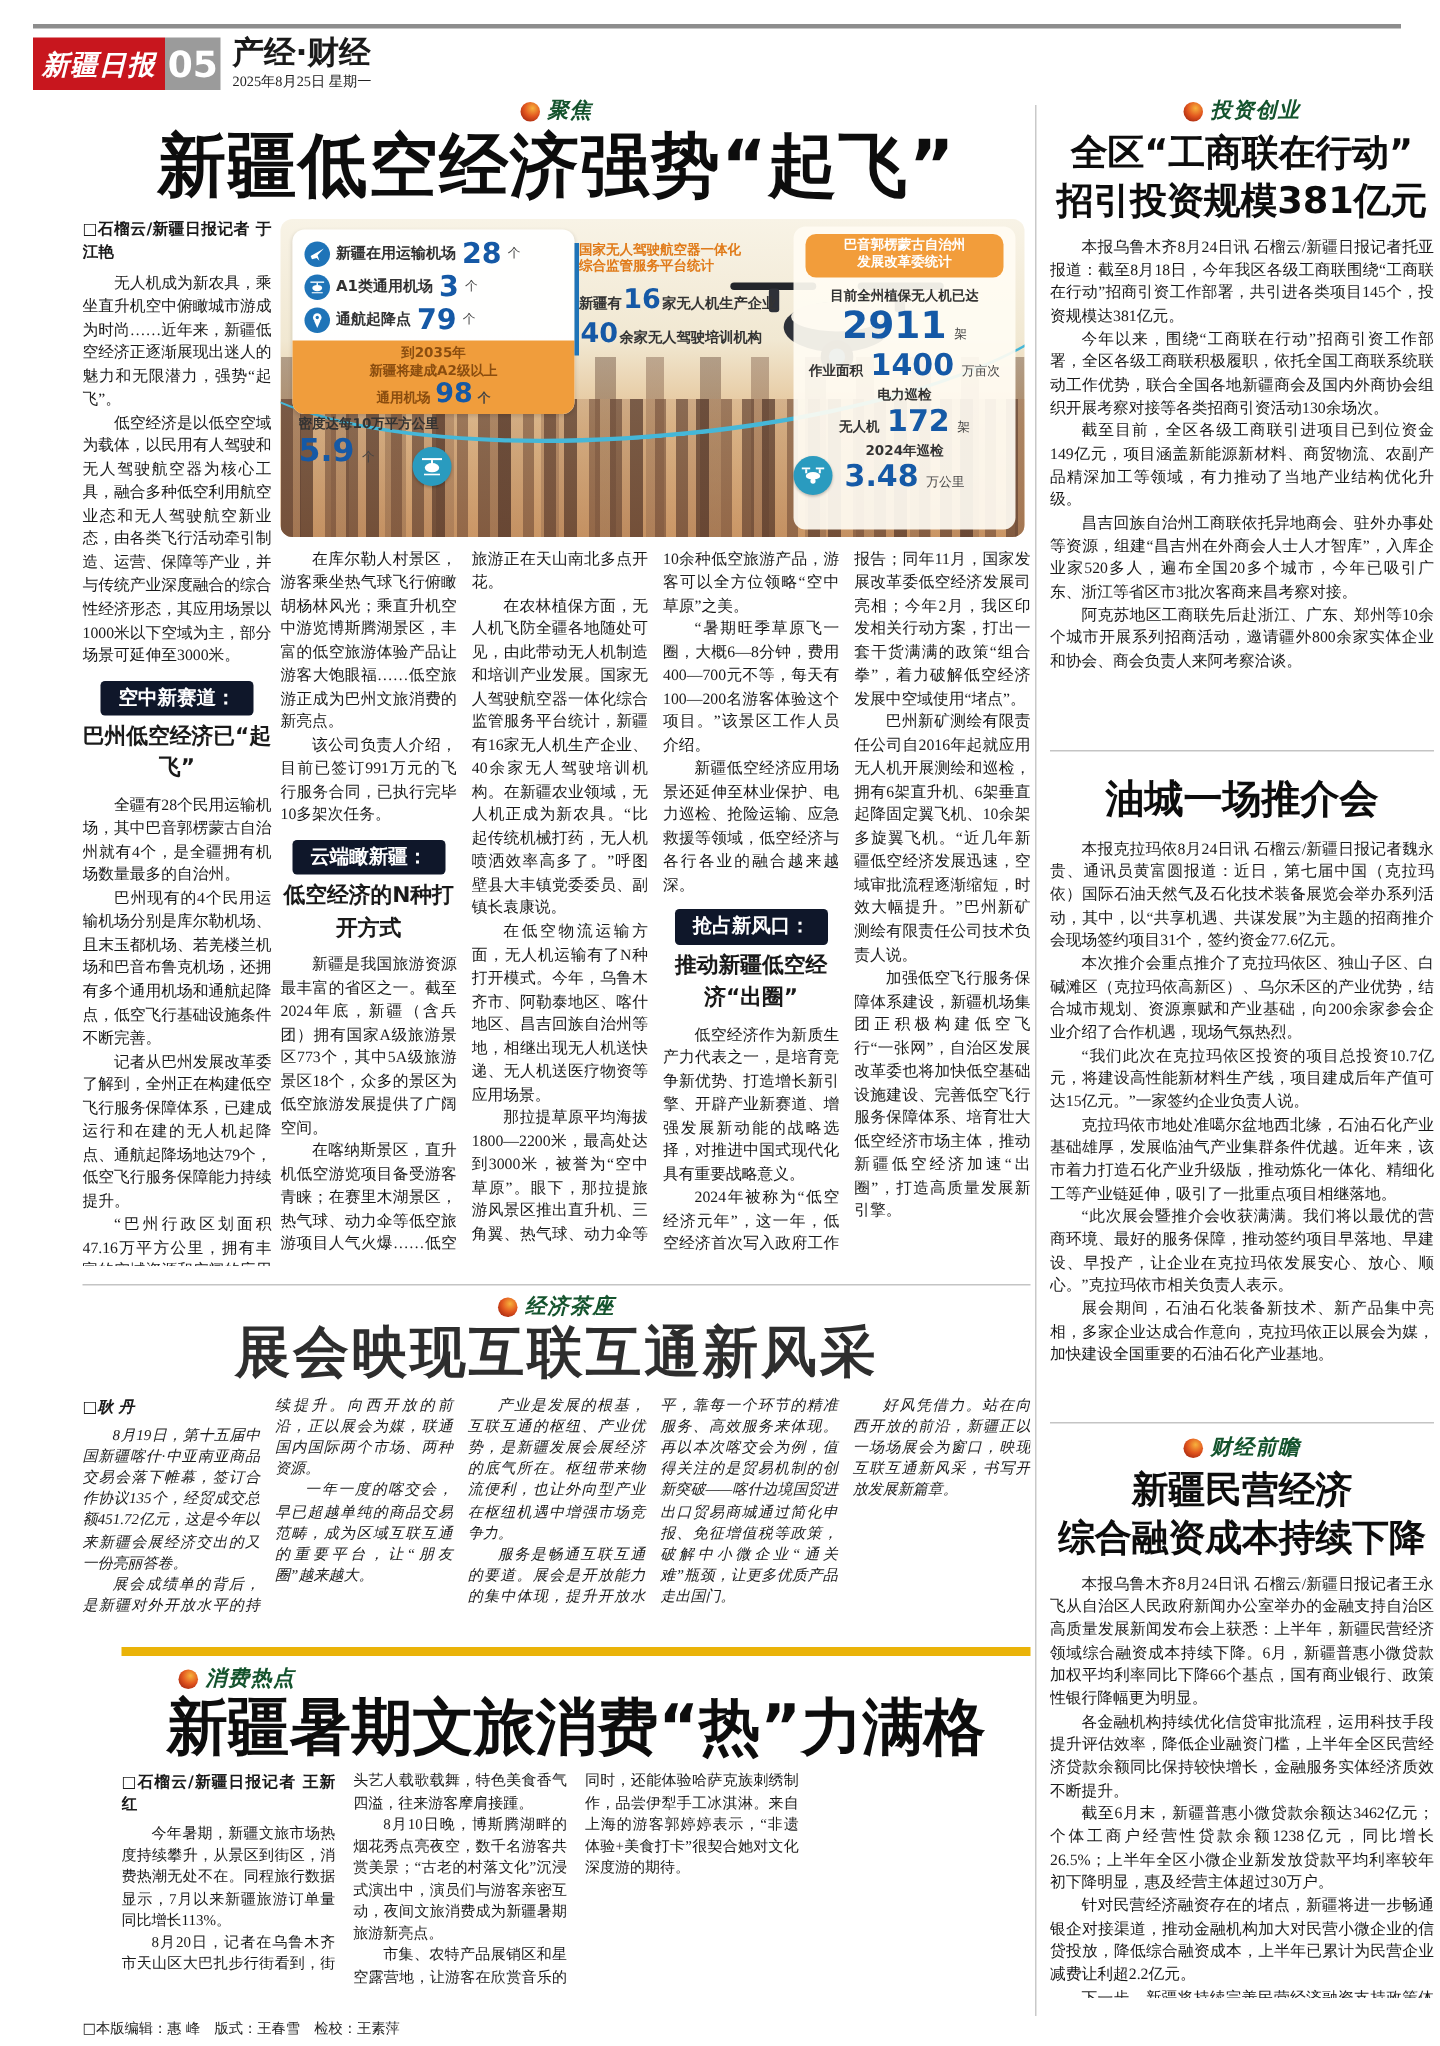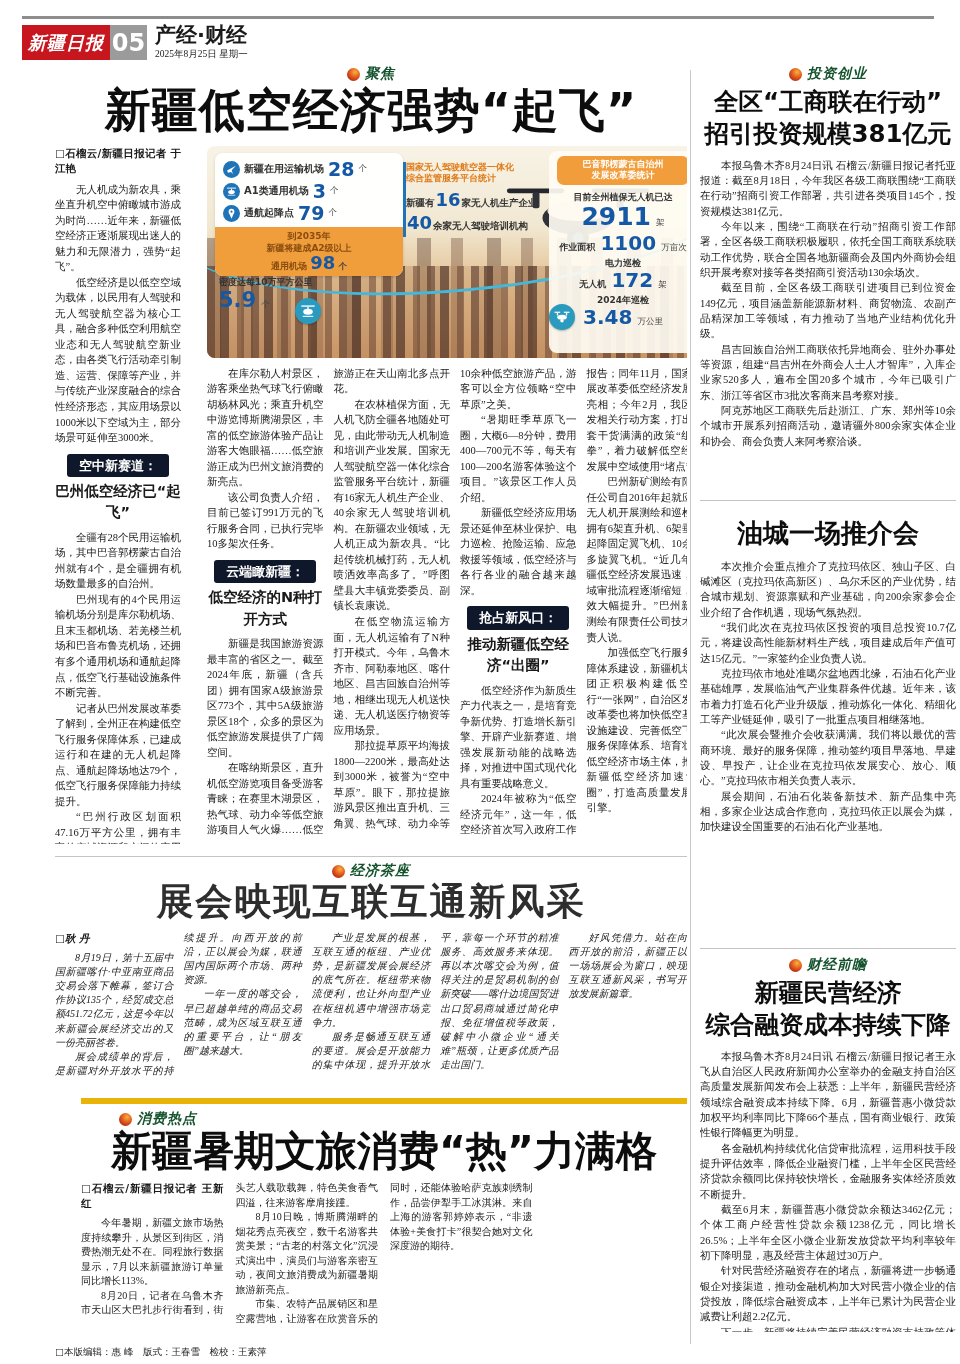--- a/index.html
+++ b/index.html
@@ -23,21 +23,21 @@
   .tag-row{display:flex;align-items:center;justify-content:center;gap:5px;height:16px;margin-bottom:3px;}
   .tag-row.left{justify-content:flex-start;margin-left:38px;}
   .tag-icon{width:13px;height:13px;border-radius:50%;flex:0 0 auto;
             background:radial-gradient(circle at 62% 32%, #f7b23c 0%, #e2571f 45%, #8e1309 100%);}
   .tag-text{color:#14532d;font-family:"DejaVu Sans",sans-serif;font-weight:900;font-style:italic;
             font-size:14px;letter-spacing:1px;}
   
   .focus{height:790px;overflow:hidden;}
   .focus-headline{margin:2px 0 9px;text-align:center;font-family:"DejaVu Sans",sans-serif;
                   font-weight:900;font-size:46px;line-height:1.12;letter-spacing:1px;color:#0d0d0d;}
-  .focus-body{display:flex;gap:26px;height:698px;overflow:hidden;}
+  .focus-body{display:flex;gap:6px;height:698px;overflow:hidden;}
   .col1{width:126px;flex:0 0 auto;}
   .focus-right{flex:1;display:flex;flex-direction:column;}
   .flow{font-size:10.5px;line-height:1.48;text-align:justify;}
   .para{margin:0;text-indent:2em;}
   .flow-byline{font-family:"DejaVu Sans",sans-serif;font-weight:bold;font-size:10.5px;margin:0 0 5px;}
   .flow-label{background:#0f172a;color:#fff;font-family:"DejaVu Sans",sans-serif;font-weight:bold;
               font-size:13px;padding:2px 12px;border-radius:3px;width:fit-content;margin:8px auto 4px;
               break-inside:avoid;text-indent:0;}
   .flow-subhead{font-family:"DejaVu Sans",sans-serif;font-weight:900;font-size:14.5px;text-align:center;
                 margin:1px 0 6px;break-inside:avoid;text-indent:0;}
@@ -245,21 +245,21 @@
                 <span>巴音郭楞蒙古自治州</span><br>
                 <span>发展改革委统计</span>
               </div>
               <div class="ig-rlabel">目前全州植保无人机已达</div>
               <div>
                 <span class="ig-huge">2911</span>
                 <span class="ig-unit">架</span>
               </div>
               <div class="ig-r-row">
                 <span class="ig-rlabel">作业面积</span>
-                <span class="ig-huge sm">1100</span>
+                <span class="ig-huge sm">1400</span>
                 <span class="ig-unit">万亩次</span>
               </div>
               <div class="ig-r-row">
                 <div class="ig-rlabel">电力巡检</div>
                 <span class="ig-rlabel">无人机</span>
                 <span class="ig-huge sm">172</span>
                 <span class="ig-unit">架</span>
               </div>
               <div class="ig-r-row">
                 <div class="ig-rlabel">2024年巡检</div>
@@ -355,20 +355,21 @@
           <p class="para">昌吉回族自治州工商联依托异地商会、驻外办事处等资源，组建“昌吉州在外商会人士人才智库”，入库企业家520多人，遍布全国20多个城市，今年已吸引广东、浙江等省区市3批次客商来昌考察对接。</p>
           <p class="para">阿克苏地区工商联先后赴浙江、广东、郑州等10余个城市开展系列招商活动，邀请疆外800余家实体企业和协会、商会负责人来阿考察洽谈。</p>
         </div>
     </div>
 
     <div class="oilcity">
       <h2 class="r-headline">
         <span>油城一场推介会</span><br>
       </h2>
       <div class="r-body flow">
+          <p class="para">本报克拉玛依8月24日讯 石榴云/新疆日报记者魏永贵、通讯员黄富圆报道：近日，第七届中国（克拉玛依）国际石油天然气及石化技术装备展览会举办系列活动，其中，以“共享机遇、共谋发展”为主题的招商推介会现场签约项目31个，签约资金77.6亿元。</p>
           <p class="para">本次推介会重点推介了克拉玛依区、独山子区、白碱滩区（克拉玛依高新区）、乌尔禾区的产业优势，结合城市规划、资源禀赋和产业基础，向200余家参会企业介绍了合作机遇，现场气氛热烈。</p>
           <p class="para">“我们此次在克拉玛依区投资的项目总投资10.7亿元，将建设高性能新材料生产线，项目建成后年产值可达15亿元。”一家签约企业负责人说。</p>
           <p class="para">克拉玛依市地处准噶尔盆地西北缘，石油石化产业基础雄厚，发展临油气产业集群条件优越。近年来，该市着力打造石化产业升级版，推动炼化一体化、精细化工等产业链延伸，吸引了一批重点项目相继落地。</p>
           <p class="para">“此次展会暨推介会收获满满。我们将以最优的营商环境、最好的服务保障，推动签约项目早落地、早建设、早投产，让企业在克拉玛依发展安心、放心、顺心。”克拉玛依市相关负责人表示。</p>
           <p class="para">展会期间，石油石化装备新技术、新产品集中亮相，多家企业达成合作意向，克拉玛依正以展会为媒，加快建设全国重要的石油石化产业基地。</p>
         </div>
     </div>
 
     <div class="finance">
       <div class="tag-row">

